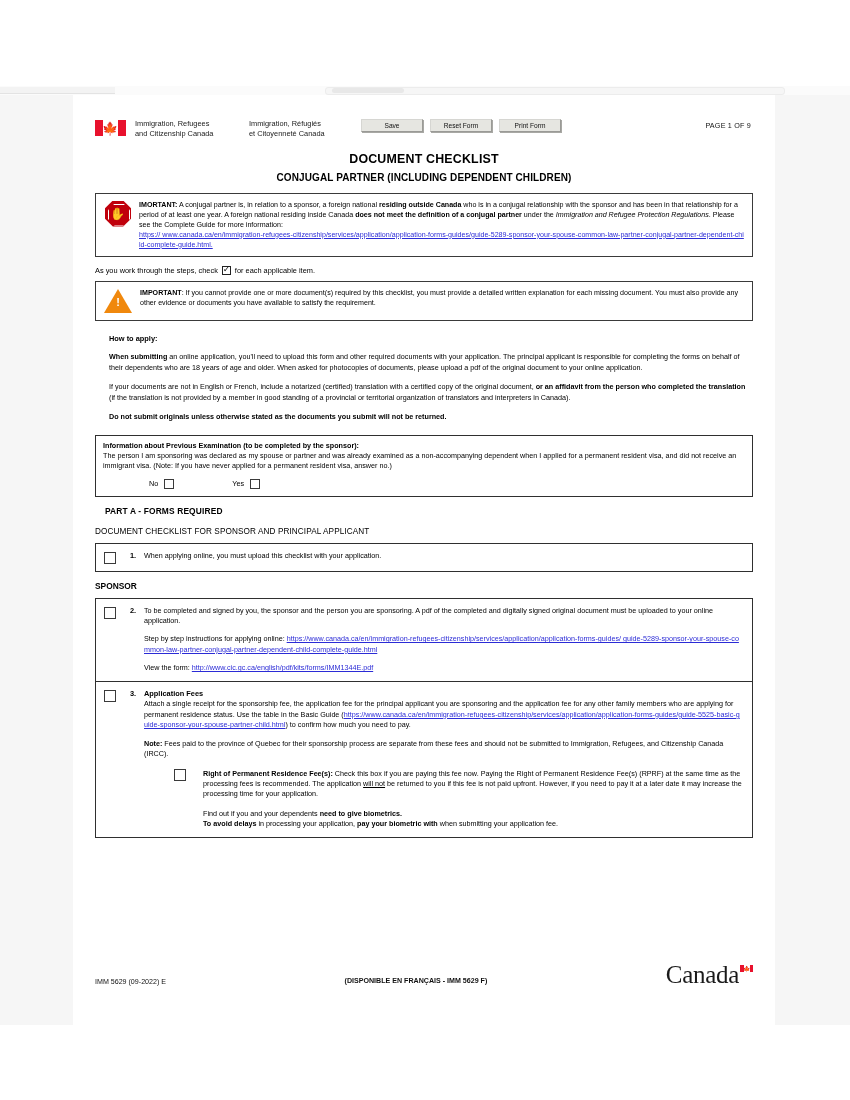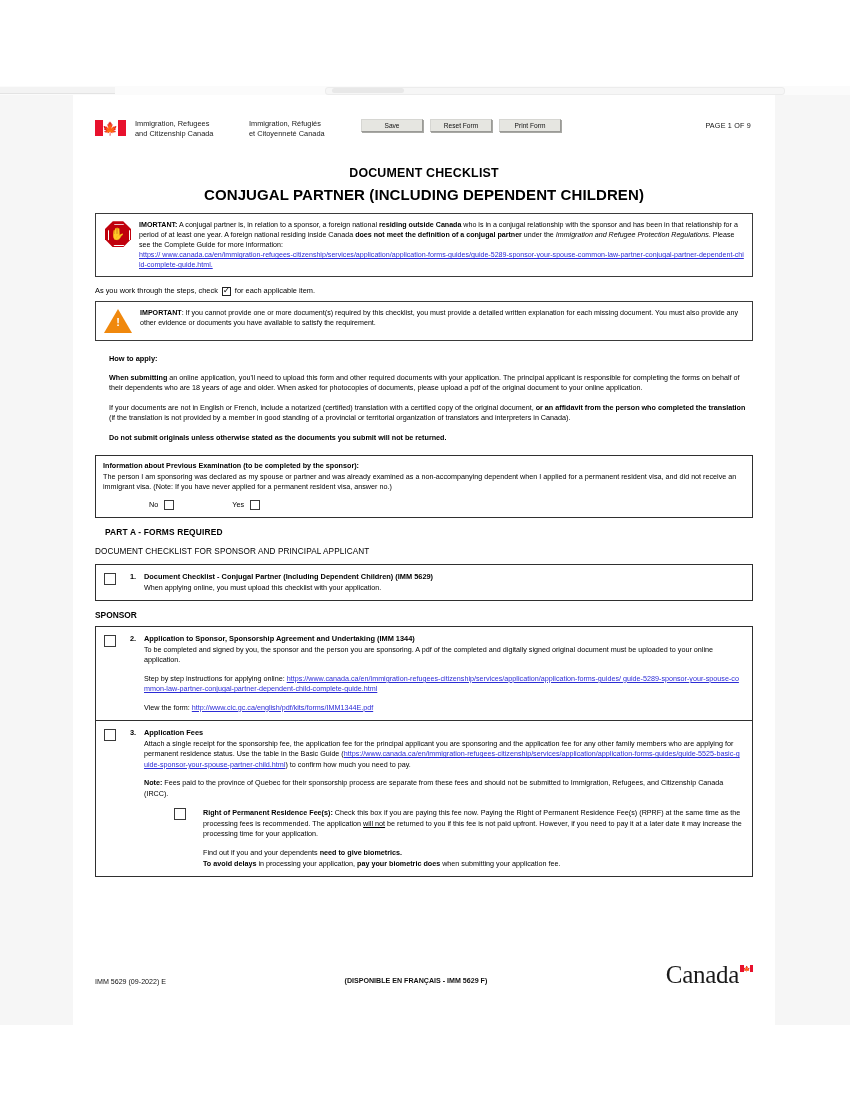--- a/index.html
+++ b/index.html
@@ -87,24 +87,24 @@
     cursor: pointer; padding: 0 6px;
   }
   .pageno {
     margin-left: auto; font-size: 7.2px; color: #111; letter-spacing: .2px;
     margin-top: 4px; padding-right: 2px;
   }
 
   
   .title1 {
     text-align: center; font-size: 12.4px; font-weight: bold;
-    letter-spacing: .2px; margin-top: 14px;
+    letter-spacing: .2px; 
   }
   .title2 {
-    text-align: center; font-size: 15px; font-weight: bold;
+    text-align: center; font-size: 10px; font-weight: bold;
     letter-spacing: .1px; margin-top: 4px; margin-bottom: 8px;
   }
 
   
   .callout {
     border: 1px solid #3a3a3a;
     display: flex; align-items: flex-start;
     padding: 6px 8px 6px 6px;
     gap: 8px;
   }
@@ -320,34 +320,32 @@
       </div>
 
       <div class="parthead">PART A - FORMS REQUIRED</div>
       <div class="subhead">DOCUMENT CHECKLIST FOR SPONSOR AND PRINCIPAL APPLICANT</div>
 
       <div class="itembox">
         <div class="item">
           <div class="box"></div>
           <div class="num">1.</div>
           <div class="content">
-            <div class="t">Document Checklist - Conjugal Partner (Including Dependent Children) (IMM 5629)</div>
             <p>When applying online, you must upload this checklist with your application.</p>
           </div>
         </div>
       </div>
 
       <div class="grouphead">SPONSOR</div>
 
       <div class="itembox">
         <div class="item">
           <div class="box"></div>
           <div class="num">2.</div>
           <div class="content">
-            <div class="t">Application to Sponsor, Sponsorship Agreement and Undertaking (IMM 1344)</div>
             <p>To be completed and signed by you, the sponsor and the person you are sponsoring. A pdf of the completed and digitally signed original document must be uploaded to your online application.</p>
             <p><span>Step by step instructions for applying online:  </span><a class="lnk" href="#">https://www.canada.ca/en/immigration-refugees-citizenship/services/application/application-forms-guides/ guide-5289-sponsor-your-spouse-common-law-partner-conjugal-partner-dependent-child-complete-guide.html</a></p>
             <p><span>View the form:  </span><a class="lnk" href="#">http://www.cic.gc.ca/english/pdf/kits/forms/IMM1344E.pdf</a></p>
           </div>
         </div>
       </div>
 
       <div class="itembox">
         <div class="item">
           <div class="box"></div>
@@ -356,21 +354,21 @@
             <div class="t">Application Fees</div>
             <p><span>Attach a single receipt for the sponsorship fee, the application fee for the principal applicant you are sponsoring and the application fee for any other family members who are applying for permanent residence status. Use the table in the Basic Guide (</span><a class="lnk" href="#">https://www.canada.ca/en/immigration-refugees-citizenship/services/application/application-forms-guides/guide-5525-basic-guide-sponsor-your-spouse-partner-child.html</a><span>) to confirm how much you need to pay.</span></p>
             <p><b>Note:</b><span> Fees paid to the province of Quebec for their sponsorship process are separate from these fees and should not be submitted to Immigration, Refugees, and Citizenship Canada (IRCC).</span></p>
 
             <div class="subitem">
               <div class="box2"></div>
               <div class="c2">
                 <b>Right of Permanent Residence Fee(s):</b><span> Check this box if you are paying this fee now. Paying the Right of Permanent Residence Fee(s) (RPRF) at the same time as the processing fees is recommended. The application </span><span class="u">will not</span><span> be returned to you if this fee is not paid upfront. However, if you need to pay it at a later date it may increase the processing time for your application.</span>
                 <p style="margin-top:9px">
                   <span>Find out if you and your dependents </span><b>need to give biometrics.</b><br>
-                  <b>To avoid delays</b><span> in processing your application, </span><b>pay your biometric does</b><span> when submitting your application fee.</span>
+                  <b>To avoid delays</b><span> in processing your application, </span><b>pay your biometric with</b><span> when submitting your application fee.</span>
                 </p>
               </div>
             </div>
           </div>
         </div>
       </div>
 
       <div class="footer">
         <div class="f-left">IMM 5629 (09-2022) E</div>
         <div class="f-mid">(DISPONIBLE EN FRANÇAIS - IMM 5629 F)</div>

